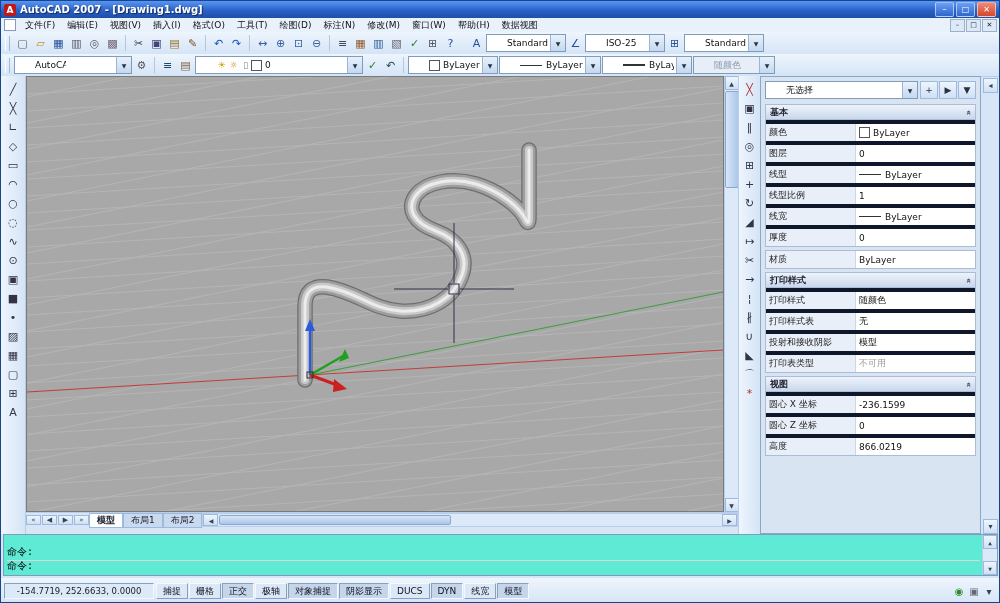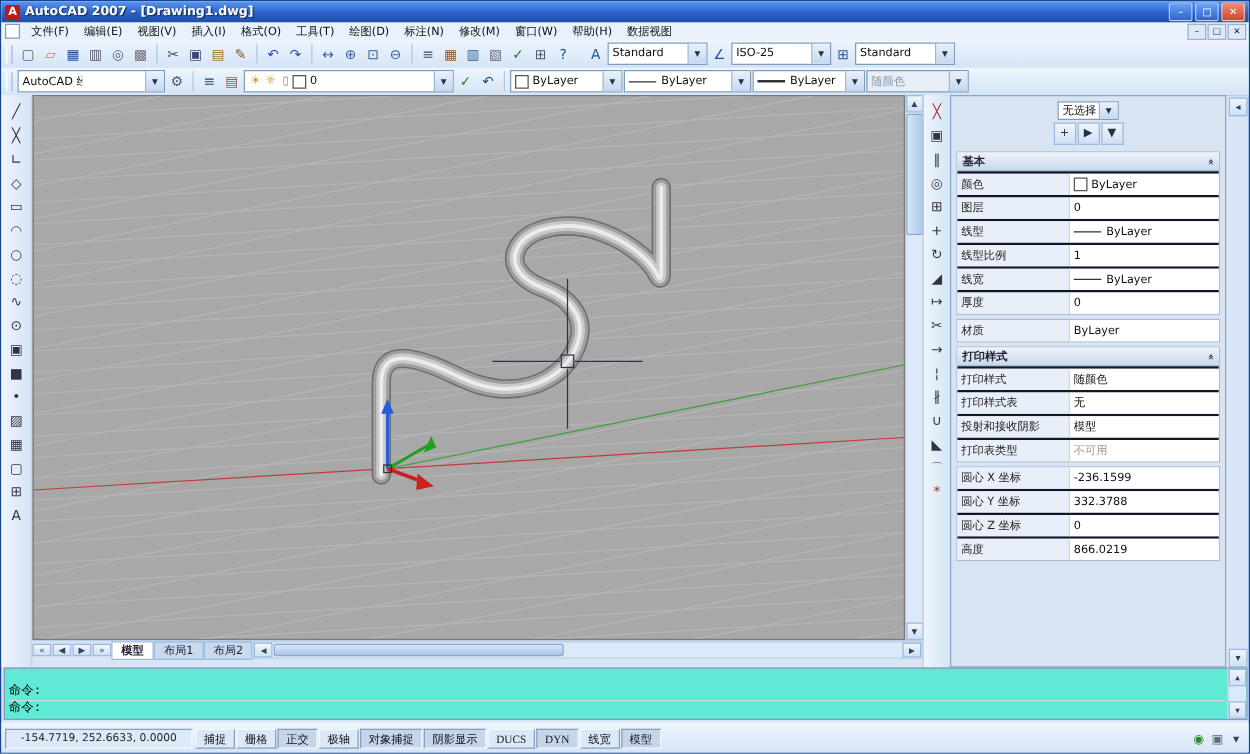--- a/index.html
+++ b/index.html
@@ -19,21 +19,21 @@
   .mdibtns{margin-left:auto;display:flex;gap:1px;margin-right:2px;}
   .mdibtn{width:13px;height:11px;font-size:7px;border:1px solid #9ab0cc;background:#dde9f7;display:flex;align-items:center;justify-content:center;color:#223;}
   
   .toolbar{position:absolute;left:0;right:0;display:flex;align-items:center;background:linear-gradient(180deg,#eef5fd,#d4e4f6);border-bottom:1px solid #b9cfe8;padding:0 3px;gap:1px;}
   #tb1{top:31px;height:22px;}
   #tb2{top:53px;height:22px;}
   .grip{width:3px;height:15px;border-left:1px solid #ffffff;border-right:1px solid #9db9dd;margin:0 3px 0 1px;}
   .tbico{width:17px;height:17px;display:flex;align-items:center;justify-content:center;font-size:11px;line-height:1;}
   .tbsep{width:1px;height:16px;background:#b3c7e0;margin:0 3px;}
   .tbgroup{display:flex;align-items:center;gap:1px;}
-  .dd{height:18px;background:#fff;border:1px solid #7f9db9;display:flex;align-items:center;font-size:9px;padding-left:3px;box-sizing:border-box;color:#111;}
+  .dd{height:18px;background:#fff;border:1px solid #7f9db9;display:flex;align-items:center;font-size:9px;padding-left:20px;box-sizing:border-box;color:#111;}
   .ddtext{white-space:nowrap;overflow:hidden;flex:1;}
   .ddarr{width:14px;align-self:stretch;background:linear-gradient(180deg,#e8f1fc,#c5d8f0);border-left:1px solid #9ab6d6;display:flex;align-items:center;justify-content:center;color:#234;margin-left:2px;}
   .ddarr::after{content:"▼";font-size:6px;}
   .dd.disabled{background:#e7eef8;color:#8899aa;}
   .swatch{width:9px;height:9px;background:#fff;border:1px solid #555;display:inline-block;margin-right:3px;flex:none;}
   .ltline{display:inline-block;width:22px;height:1px;background:#333;margin-right:4px;flex:none;}
   .lwline{display:inline-block;width:22px;height:2px;background:#333;margin-right:4px;flex:none;}
   .layico{width:11px;height:12px;font-size:9px;display:flex;align-items:center;justify-content:center;flex:none;}
   
   .vtoolbar{position:absolute;top:75px;height:458px;background:linear-gradient(90deg,#eef5fd,#d4e4f6);display:flex;flex-direction:column;align-items:center;padding-top:4px;gap:2px;box-sizing:border-box;}
@@ -60,40 +60,40 @@
   .hfill{flex:1;}
   
   #strip{position:absolute;left:980px;top:75px;width:19px;height:458px;}
   .stripbtn{position:absolute;left:2px;width:15px;height:15px;background:linear-gradient(180deg,#eef5fd,#cfe0f4);border:1px solid #9db9dd;display:flex;align-items:center;justify-content:center;color:#345;box-sizing:border-box;}
   .stripbtn.top{top:2px;}
   .stripbtn.top::after{content:"◂";font-size:8px;}
   .stripbtn.bot{bottom:0;}
   .stripbtn.bot::after{content:"▾";font-size:8px;}
   
   #props{position:absolute;left:759px;top:75px;width:221px;height:458px;background:#d9e4f3;border:1px solid #8aa6c8;box-sizing:border-box;padding:4px;}
-  .propstop{display:flex;gap:2px;margin-bottom:5px;align-items:center;flex-direction:column;}
+  .propstop{display:flex;gap:2px;margin-bottom:5px;align-items:center;}
   .propbtn{width:18px;height:18px;background:linear-gradient(180deg,#eef5fd,#cfe0f4);border:1px solid #9db9dd;font-size:9px;display:flex;align-items:center;justify-content:center;box-sizing:border-box;color:#234;}
   .psec{margin-bottom:3px;border:1px solid #aabcd6;background:#fff;}
   .phead{height:14px;background:linear-gradient(180deg,#eef3fb,#c9d8ec);font-weight:bold;font-size:9px;display:flex;align-items:center;padding:0 4px;border-bottom:1px solid #aabcd6;color:#223;}
   .chev{margin-left:auto;display:inline-block;transform:rotate(90deg);font-size:8px;color:#335;}
   .chev::after{content:"«";}
-  .prow{display:flex;height:17px;border-top:2px solid #0f172a;font-size:9px;}
+  .prow{display:flex;height:17px;border-top:4px solid #0f172a;font-size:9px;}
   .prow:first-of-type{border-top:none;}
   .plabel{width:90px;background:#e9eff9;border-right:1px solid #cdd6e4;padding:1px 3px;display:flex;align-items:center;color:#222;box-sizing:border-box;white-space:nowrap;overflow:hidden;}
   .pval{flex:1;padding:1px 3px;display:flex;align-items:center;background:#fff;color:#111;overflow:hidden;white-space:nowrap;}
   .pval.disabled{color:#999;}
   
   #command{position:absolute;left:2px;top:533px;width:995px;height:42px;background:#5eead4;border:1px solid #7f9db9;box-sizing:border-box;font-family:"DejaVu Sans Mono","Liberation Mono",monospace;font-size:10px;color:#000;}
   .cmdhist{position:absolute;left:3px;top:1px;right:17px;height:23px;border-bottom:1px solid #d8d8d8;display:flex;align-items:flex-end;padding-bottom:1px;}
   .cmdprompt{position:absolute;left:3px;bottom:2px;right:17px;height:14px;display:flex;align-items:center;}
   .cmdscroll{position:absolute;right:0;top:0;width:15px;height:100%;background:#dce9f8;border-left:1px solid #b9cfe8;display:flex;flex-direction:column;justify-content:space-between;align-items:center;box-sizing:border-box;}
   
   #statusbar{position:absolute;left:0;right:0;top:577px;height:26px;background:linear-gradient(180deg,#eef5fd,#d4e4f6);display:flex;align-items:center;padding:0 3px;font-size:9px;gap:2px;}
   .coords{width:150px;height:16px;border:1px solid;border-color:#8aa0bf #f5f9ff #f5f9ff #8aa0bf;background:#dce9f8;display:flex;align-items:center;justify-content:center;font-size:8.5px;color:#222;box-sizing:border-box;white-space:nowrap;}
-  .sbtn{border:1px solid;border-color:#f5f9ff #8aa0bf #8aa0bf #f5f9ff;background:#dbe8f6;height:16px;display:flex;align-items:center;padding:0 6px;color:#112;box-sizing:border-box;white-space:nowrap;font-family:Liberation Serif, serif;}
+  .sbtn{border:1px solid;border-color:#f5f9ff #8aa0bf #8aa0bf #f5f9ff;background:#dbe8f6;height:16px;display:flex;align-items:center;padding:0 6px;color:#112;box-sizing:border-box;white-space:nowrap;}
   .sbtn.pressed{border-color:#8aa0bf #f5f9ff #f5f9ff #8aa0bf;background:#c6d6ea;}
   .spacer{flex:1;}
   .trayico{width:14px;height:14px;display:flex;align-items:center;justify-content:center;font-size:10px;}
 </style>
 </head>
 <body>
 
 <div id="window">
 
   <div class="titlebar">
@@ -475,30 +475,28 @@
             </div>
           </div>
           <div class="prow">
             <div class="plabel">打印表类型</div>
             <div class="pval disabled">
               <span>不可用</span>
             </div>
           </div>
         </div>
         <div class="psec">
+          <div class="phead">
+            <span>视图</span>
+            <span class="chev"></span>
+          </div>
           <div class="prow">
             <div class="plabel">圆心 X 坐标</div>
             <div class="pval">
               <span>-236.1599</span>
-            </div>
-          </div>
-          <div class="prow">
-            <div class="plabel">圆心 Y 坐标</div>
-            <div class="pval">
-              <span>332.3788</span>
             </div>
           </div>
           <div class="prow">
             <div class="plabel">圆心 Z 坐标</div>
             <div class="pval">
               <span>0</span>
             </div>
           </div>
           <div class="prow">
             <div class="plabel">高度</div>

